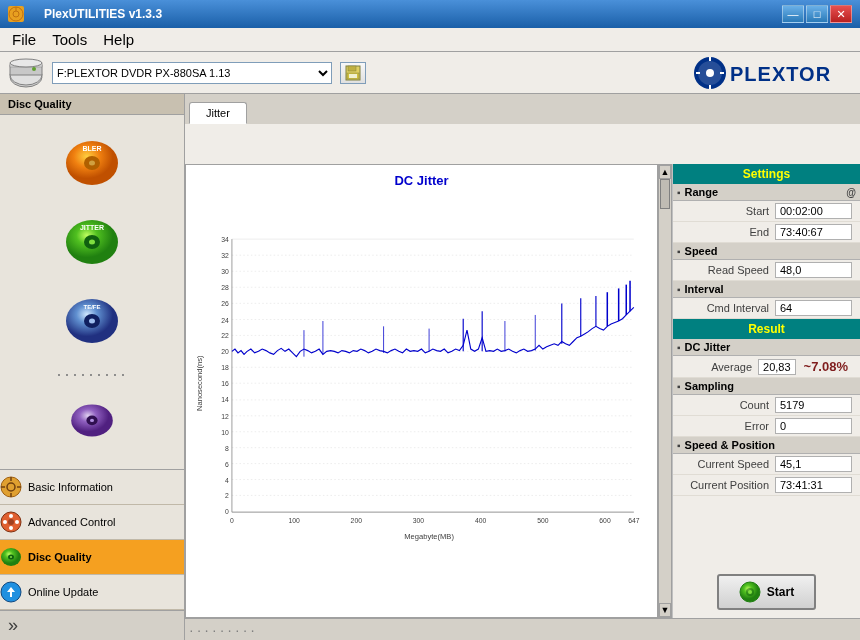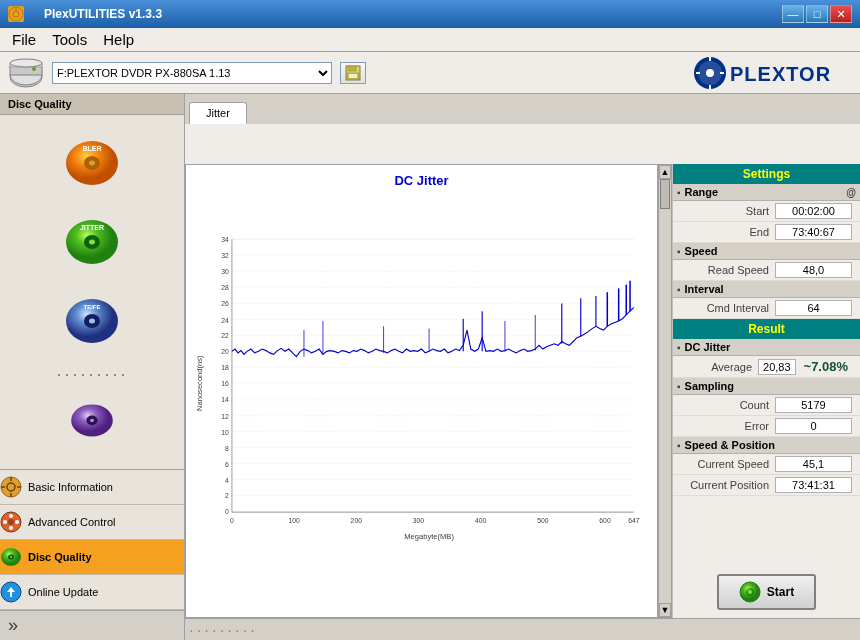--- a/index.html
+++ b/index.html
@@ -106,21 +106,21 @@
     .settings-header { background: #008080; color: #ffff00; text-align: center; padding: 3px; font-weight: bold; font-size: 12px; }
     .result-header { background: #008080; color: #ffff00; text-align: center; padding: 3px; font-weight: bold; font-size: 12px; }
     .section-row {
       display: flex; align-items: center; background: #d4d0c8;
       padding: 2px 4px; border-bottom: 1px solid #b0b0b0;
       font-weight: bold;
     }
     .section-icon { color: #404040; margin-right: 4px; font-size: 10px; }
     .field-row { display: flex; align-items: center; padding: 2px 8px 2px 12px; border-bottom: 1px solid #e0dcd4; }
     .field-label { width: 90px; text-align: right; padding-right: 6px; color: #404040; }
-    .field-value { flex: 1; background: white; border: 1px solid #b0b0b0; padding: 1px 4px; min-height: 16px; text-align: center; }
+    .field-value { flex: 1; background: white; border: 1px solid #b0b0b0; padding: 1px 4px; min-height: 16px; }
     .field-value.highlight { color: red; font-weight: bold; font-size: 13px; background: none; border: none; }
 
     .start-btn-area { padding: 8px; display: flex; justify-content: center; margin-top: auto; }
     .start-btn {
       display: flex; align-items: center; gap: 6px;
       padding: 5px 20px; background: linear-gradient(to bottom, #f0f0f0, #d0d0d0);
       border: 2px solid #808080; cursor: pointer; font-size: 12px; font-weight: bold;
       border-radius: 3px;
     }
     .start-icon { width: 22px; height: 22px; }
@@ -455,21 +455,21 @@
 
         <div class="result-header">Result</div>
 
         <div class="section-row">
           <span class="section-icon">▪</span>
           <span>DC Jitter</span>
         </div>
         <div class="field-row">
           <span class="field-label">Average</span>
           <span class="field-value">20,83</span>
-          <span class="field-value highlight" style="color:#14532d; font-weight:bold; font-size:13px; margin-left:4px; background:none; border:none; white-space:nowrap;">~7.08%</span>
+          <span class="field-value highlight" style="color:#7f1d1d; font-weight:bold; font-size:13px; margin-left:4px; background:none; border:none; white-space:nowrap;">~7.08%</span>
         </div>
 
         <div class="section-row">
           <span class="section-icon">▪</span>
           <span>Sampling</span>
         </div>
         <div class="field-row">
           <span class="field-label">Count</span>
           <span class="field-value">5179</span>
         </div>

